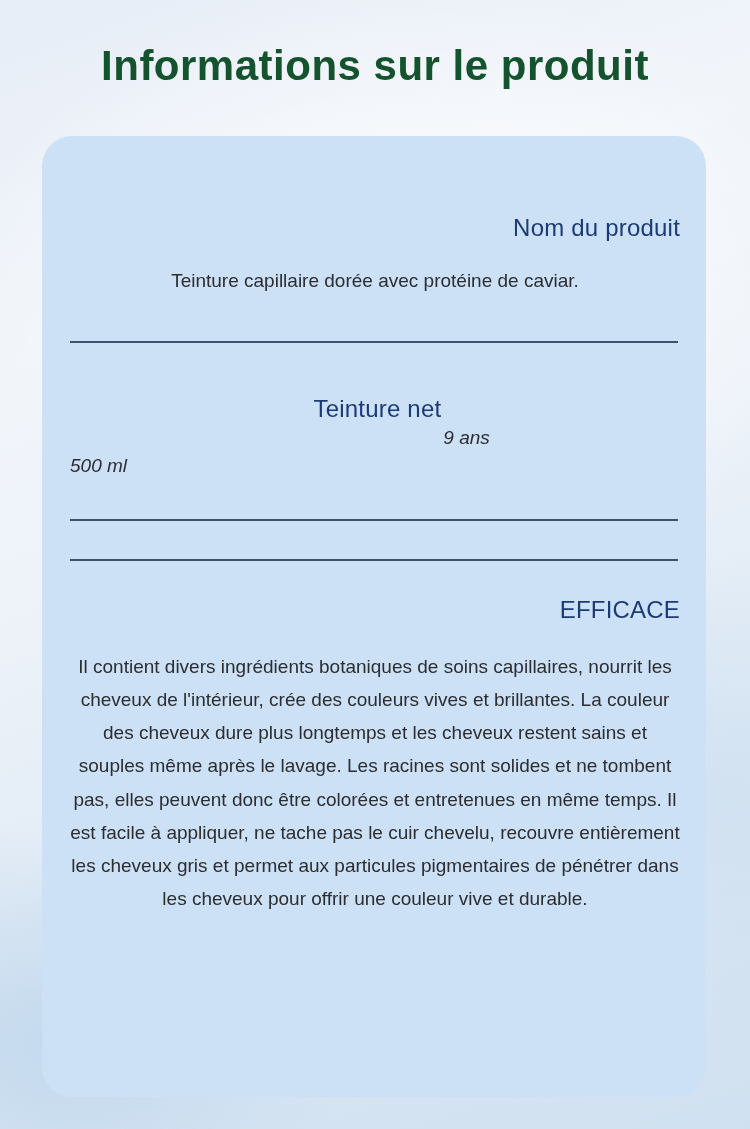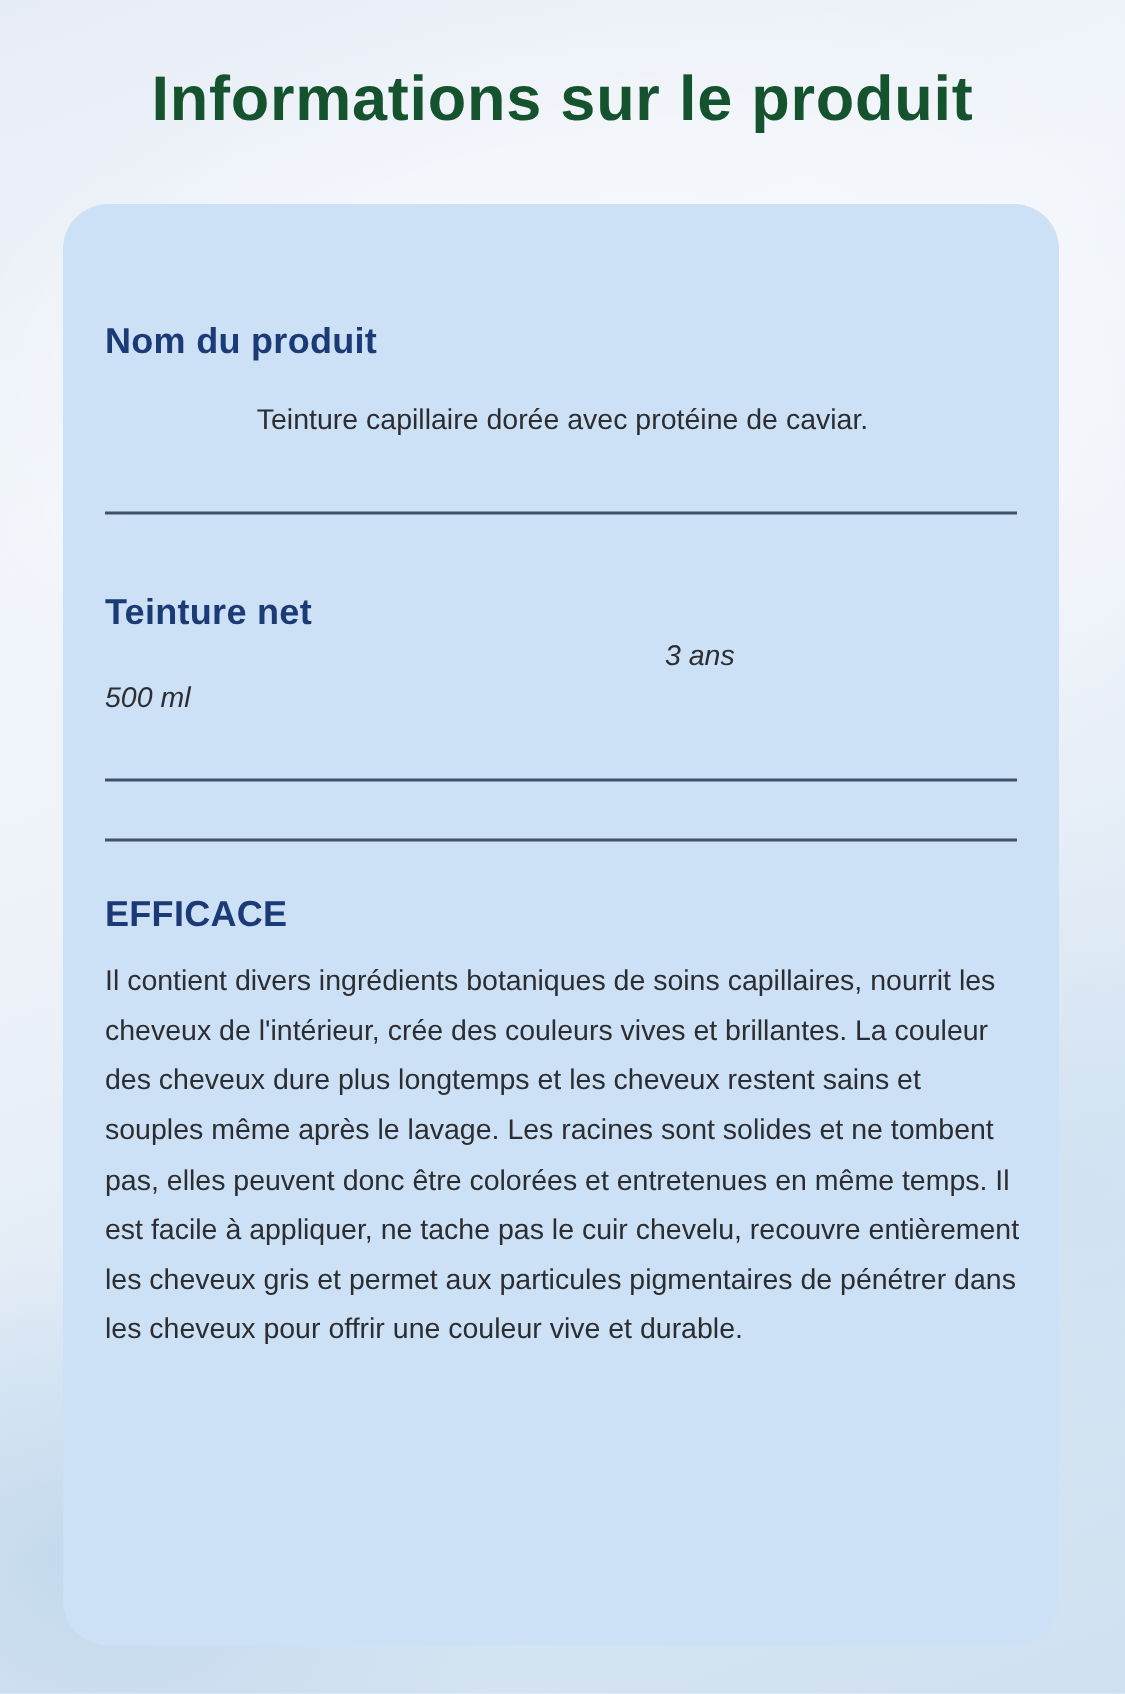--- a/index.html
+++ b/index.html
@@ -30,24 +30,25 @@
     top: 136px;
     width: 664px;
     height: 961px;
     background: #cde1f6;
     border-radius: 30px;
     padding: 78px 26px 40px 26px;
   }
 
   .section-heading {
     font-size: 24px;
-    font-weight: 700;
+    font-weight: 400;
     color: #1c3b76;
     letter-spacing: 0.2px;
     padding-left: 2px;
+    text-align: right;
   }
 
   .section-text {
     font-size: 19px;
     color: #2c2d30;
     line-height: 1.75;
     padding-left: 2px;
   }
 
   .divider {
@@ -65,21 +66,21 @@
   .col-value { margin-top: 26px; font-style: italic; }
 
   .divider-2 { margin-top: 36px; }
 
   .sec-ingredients { margin-top: 38px; }
   .sec-ingredients .section-text { margin-top: 20px; }
 
   .divider-3 { margin-top: 38px; }
 
   .sec-efficacy { margin-top: 35px; }
-  .sec-efficacy .section-text { margin-top: 14px; }
+  .sec-efficacy .section-text { margin-top: 26px; text-align: center; }
 </style>
 </head>
 <body>
 
 <h1 class="page-title">Informations sur le produit</h1>
 
 <div class="info-card">
 
   <div class="sec-name">
     <div class="section-heading">Nom du produit</div>
@@ -87,21 +88,21 @@
   </div>
 
   <div class="divider divider-1"></div>
 
   <div class="two-col">
     <div class="col-left">
       <div class="section-heading">Teinture net</div>
       <div class="section-text col-value">500 ml</div>
     </div>
     <div class="col-right">
-      <div class="section-text col-value">3 ans</div>
+      <div class="section-text col-value">9 ans</div>
     </div>
   </div>
 
   <div class="divider divider-2"></div>
 
 
   <div class="divider divider-3"></div>
 
   <div class="sec-efficacy">
     <div class="section-heading">EFFICACE</div>

